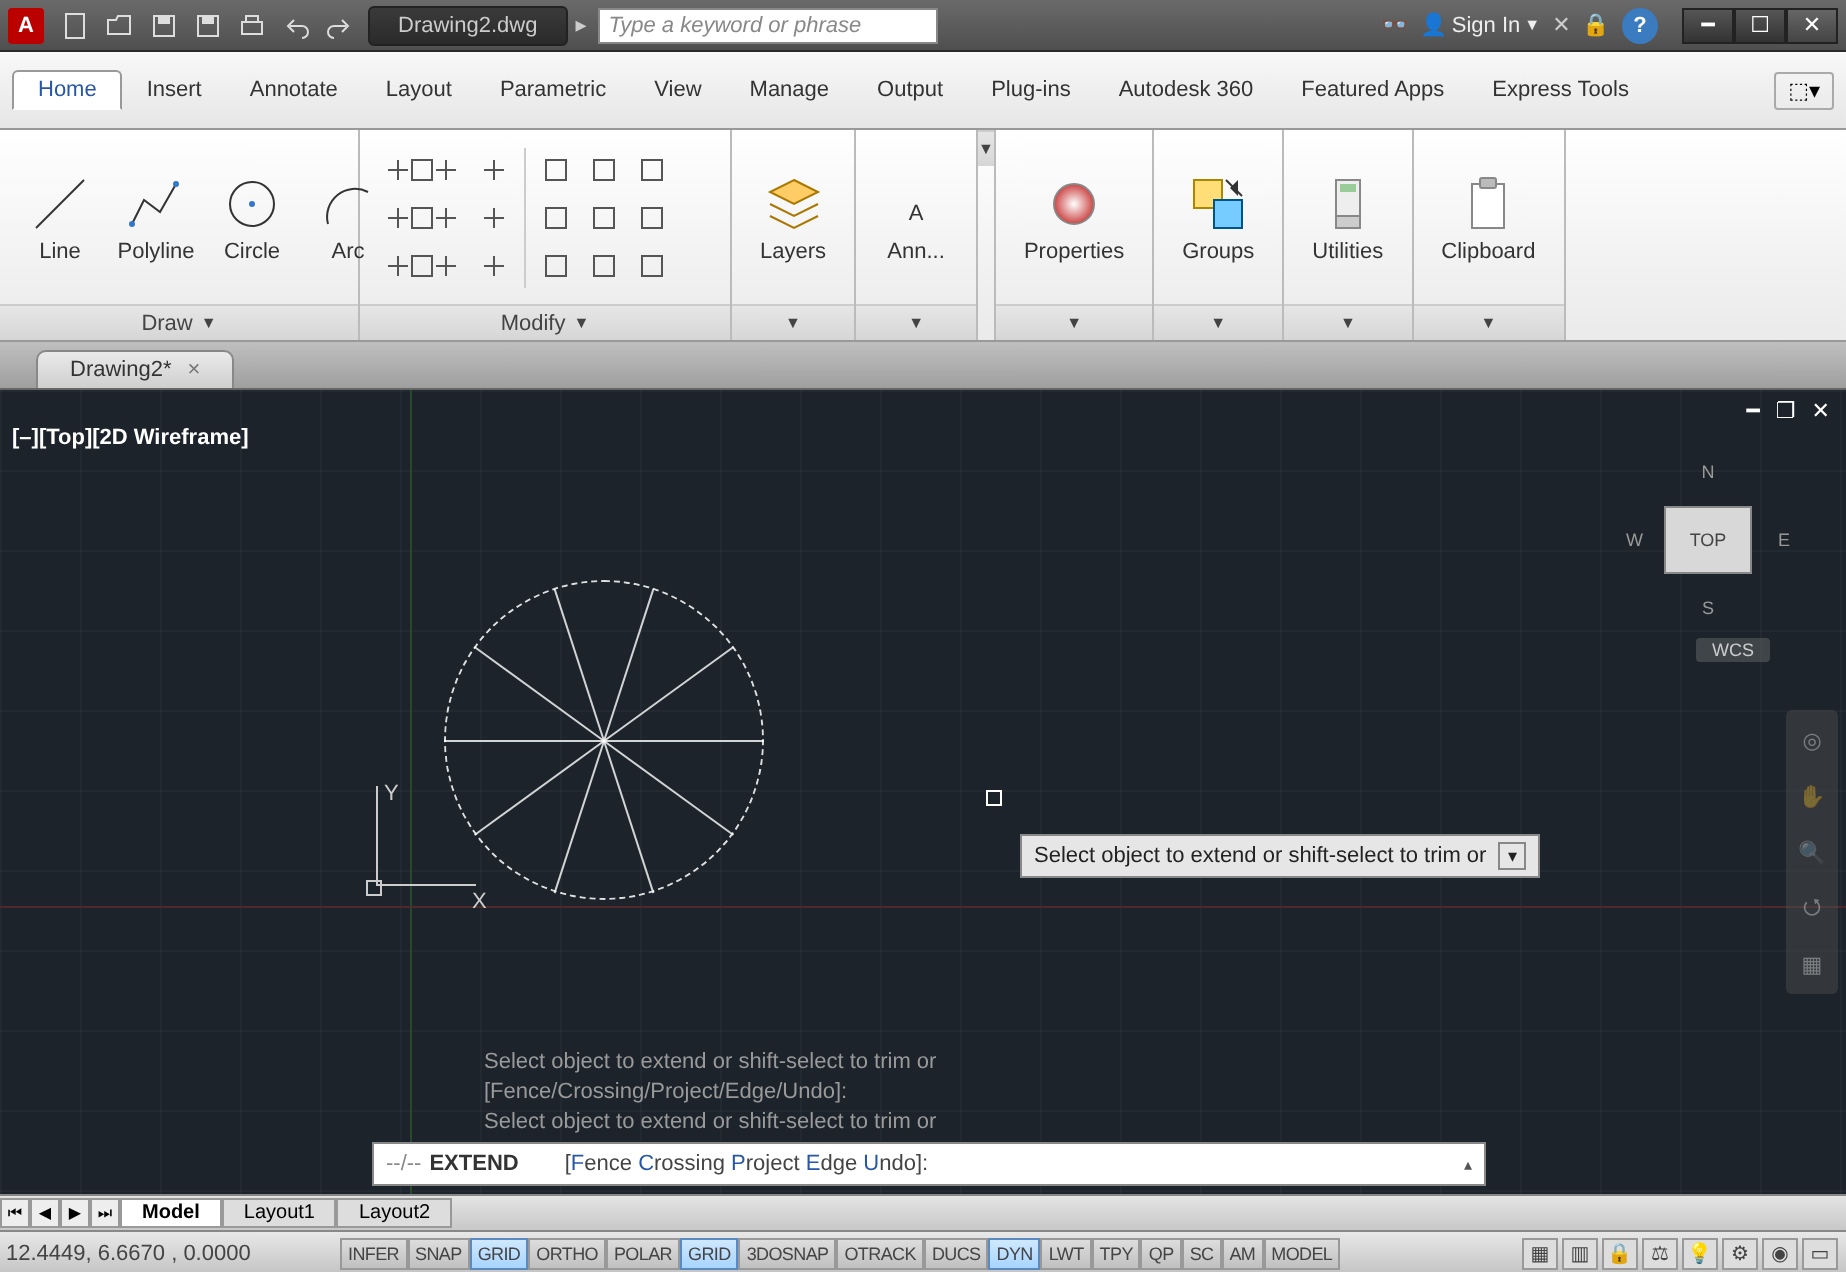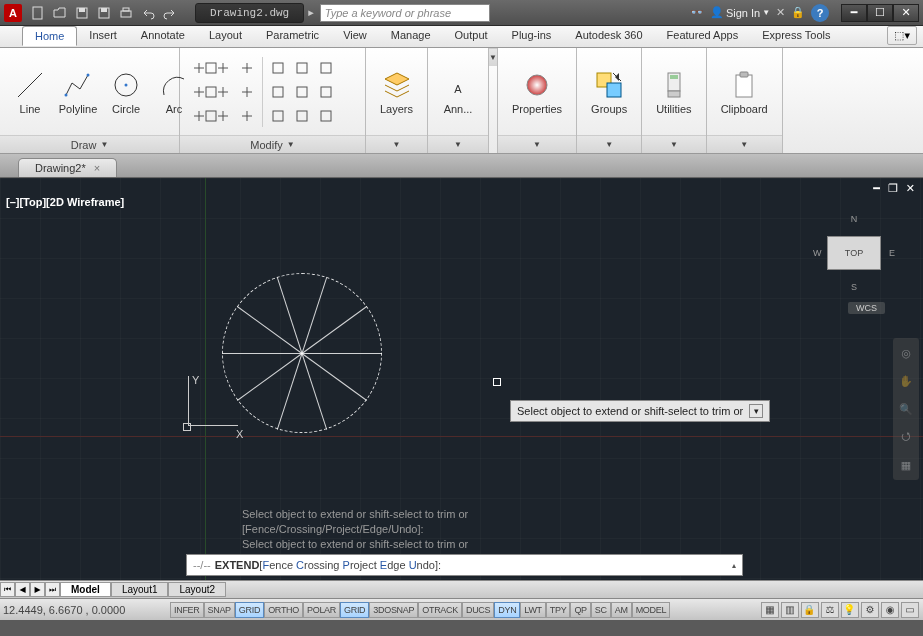--- a/index.html
+++ b/index.html
@@ -1,29 +1,29 @@
 <!DOCTYPE html>
 <html><head>
 <meta charset="utf-8">
 <style>
 * { margin: 0; padding: 0; box-sizing: border-box; font-family: "Segoe UI", Tahoma, sans-serif; font-size: 11px; }
 body { background: #5a5a5a; width: 923px; height: 636px; overflow: hidden; }
 .titlebar { height: 26px; background: linear-gradient(#6a6a6a, #4f4f4f); display: flex; align-items: center; padding: 0 4px; border-bottom: 1px solid #2a2a2a; }
 .app-icon { width: 18px; height: 18px; background: #b00; color: #fff; display: flex; align-items: center; justify-content: center; font-weight: bold; border-radius: 2px; }
 .qat { display: flex; gap: 2px; margin-left: 6px; }
 .qat-btn { width: 20px; height: 20px; display: flex; align-items: center; justify-content: center; color: #eee; cursor: pointer; border-radius: 2px; }
-.doc-tab { background: linear-gradient(#3a3a3a, #2a2a2a); color: #ccc; padding: 3px 14px; margin-left: 15px; border-radius: 3px; border: 1px solid #222; font-size: 11px; font-family: Liberation Mono, monospace; }
+.doc-tab { background: linear-gradient(#3a3a3a, #2a2a2a); color: #ccc; padding: 3px 14px; margin-left: 4px; border-radius: 3px; border: 1px solid #222; font-size: 11px; }
 .search-box { background: #fff; border: 1px solid #888; height: 18px; width: 170px; margin-left: 6px; padding: 0 4px; font-style: italic; color: #888; display: flex; align-items: center; }
 .title-right { margin-left: auto; display: flex; align-items: center; gap: 6px; color: #eee; }
 .signin { display: flex; align-items: center; gap: 2px; cursor: pointer; }
 .help-icon { width: 18px; height: 18px; border-radius: 50%; background: #3b7bbf; color: #fff; display: flex; align-items: center; justify-content: center; font-weight: bold; }
 .win-btns { display: flex; gap: 0; margin-left: 6px; }
 .win-btn { width: 26px; height: 18px; background: linear-gradient(#555,#333); border: 1px solid #222; display: flex; align-items: center; justify-content: center; color: #fff; font-size: 11px; cursor: pointer; }
 .win-btn:last-child { background: linear-gradient(#666,#444); }
-.ribbon-tabs { height: 22px; background: linear-gradient(#f8f8f8,#e6e6e6); display: flex; align-items: flex-start; padding-left: 22px; border-bottom: 1px solid #999; }
+.ribbon-tabs { height: 39px; background: linear-gradient(#f8f8f8,#e6e6e6); display: flex; align-items: center; padding-left: 6px; border-bottom: 1px solid #999; }
 .ribbon-tab { padding: 3px 12px; color: #333; cursor: pointer; font-size: 11px; }
 .ribbon-tab.active { background: #fff; border: 1px solid #999; border-bottom: 1px solid #fff; border-radius: 3px 3px 0 0; color: #2857a5; font-weight: 500; }
 .ribbon-panel-bar { height: 106px; background: linear-gradient(#fff,#eaeaea); display: flex; border-bottom: 1px solid #999; }
 .panel { border-right: 1px solid #bbb; display: flex; flex-direction: column; }
 .panel-body { flex: 1; display: flex; align-items: center; padding: 4px 8px; gap: 4px; }
 .panel-label { height: 18px; background: linear-gradient(#e6e6e6,#d6d6d6); text-align: center; font-size: 11px; color: #444; border-top: 1px solid #ccc; display: flex; align-items: center; justify-content: center; gap: 4px; }
 .panel-label .dd { font-size: 8px; }
 .big-btn { display: flex; flex-direction: column; align-items: center; gap: 2px; padding: 4px 6px; cursor: pointer; border-radius: 2px; min-width: 44px; }
 .big-btn .ic { width: 32px; height: 32px; display: flex; align-items: center; justify-content: center; }
 .big-btn .lbl { font-size: 11px; color: #333; }
@@ -40,30 +40,30 @@
 .grid-line-h { position: absolute; left: 0; right: 0; height: 1px; background: rgba(255,255,255,0.026); }
 .axis-y { position: absolute; left: 205px; top: 0; bottom: 0; width: 1px; background: #284a2a; }
 .axis-x { position: absolute; left: 0; right: 0; top: 258px; height: 1px; background: #4f2a2a; }
 .drawing-circle { position: absolute; left: 222px; top: 95px; width: 160px; height: 160px; border: 1px dashed rgba(255,255,255,0.85); border-radius: 50%; }
 .spoke { position: absolute; top: 50%; left: 50%; width: 80px; height: 1px; background: rgba(255,255,255,0.8); transform-origin: left center; }
 .ucs { position: absolute; left: 188px; top: 198px; color: #ccc; font-size: 10px; }
 .cursor-sq { position: absolute; width: 8px; height: 8px; border: 1px solid #fff; }
 .tooltip { position: absolute; left: 510px; top: 222px; background: #e6e6e6; border: 1px solid #888; padding: 3px 6px; font-size: 11px; color: #222; display: flex; align-items: center; gap: 6px; }
 .tooltip .ti { width: 14px; height: 14px; border: 1px solid #888; display: flex; align-items: center; justify-content: center; font-size: 9px; }
 .viewcube { position: absolute; right: 34px; top: 40px; width: 70px; height: 70px; display: flex; align-items: center; justify-content: center; }
-.viewcube .cube { width: 54px; height: 34px; background: #d8d8d8; border: 1px solid #888; display: flex; align-items: center; justify-content: center; font-size: 9px; color: #444; }
+.viewcube .cube { width: 44px; height: 34px; background: #d8d8d8; border: 1px solid #888; display: flex; align-items: center; justify-content: center; font-size: 9px; color: #444; }
 .viewcube .dir { position: absolute; font-size: 9px; color: #999; }
 .wcs { position: absolute; right: 38px; top: 124px; background: rgba(120,120,120,0.4); color: #ccc; padding: 1px 8px; font-size: 9px; border-radius: 2px; }
 .navbar { position: absolute; right: 4px; top: 160px; width: 26px; background: rgba(80,80,80,0.45); border-radius: 3px; padding: 6px 0; display: flex; flex-direction: column; align-items: center; gap: 10px; }
 .navbar > div { width: 18px; height: 18px; color: rgba(255,255,255,0.35); display: flex; align-items: center; justify-content: center; cursor: pointer; }
 .cmd-history { position: absolute; left: 242px; bottom: 28px; color: #9a9a9a; font-family: Consolas, monospace; font-size: 11px; line-height: 15px; }
 .cmd-bar { position: absolute; left: 186px; right: 180px; bottom: 4px; height: 22px; background: #fff; border: 1px solid #888; display: flex; align-items: center; padding: 0 6px; font-family: Consolas, monospace; font-size: 11px; }
 .cmd-bar .prompt { color: #888; margin-right: 4px; }
 .cmd-bar .kw { font-weight: bold; color: #333; }
-.cmd-bar .opts { color: #444; }
+.cmd-bar .opts { color: #444; padding-left: 23px; }
 .cmd-bar .opt { color: #444; }
 .cmd-bar .opt u { text-decoration: none; color: #2857a5; }
 .cmd-bar .dd2 { margin-left: auto; color: #555; font-size: 8px; }
 .cmd-handle { position: absolute; left: 188px; bottom: 4px; width: 6px; height: 22px; background: repeating-linear-gradient(0deg,#888,#888 1px,#bbb 1px,#bbb 2px); }
 .cmd-close { position: absolute; left: 198px; bottom: 4px; height: 22px; width: 40px; background: linear-gradient(#555,#333); color: #ddd; display: flex; align-items: center; justify-content: center; gap: 6px; font-size: 11px; }
 .layout-tabs { height: 18px; background: linear-gradient(#e4e4e4,#c8c8c8); display: flex; align-items: center; border-top: 1px solid #888; }
 .layout-nav { display: flex; }
 .layout-nav span { width: 15px; height: 15px; border: 1px solid #999; background: #eee; display: flex; align-items: center; justify-content: center; font-size: 8px; cursor: pointer; }
 .layout-tab { padding: 1px 10px; border: 1px solid #999; background: #ddd; font-size: 10px; cursor: pointer; }
 .layout-tab.active { background: #fff; font-weight: bold; }

